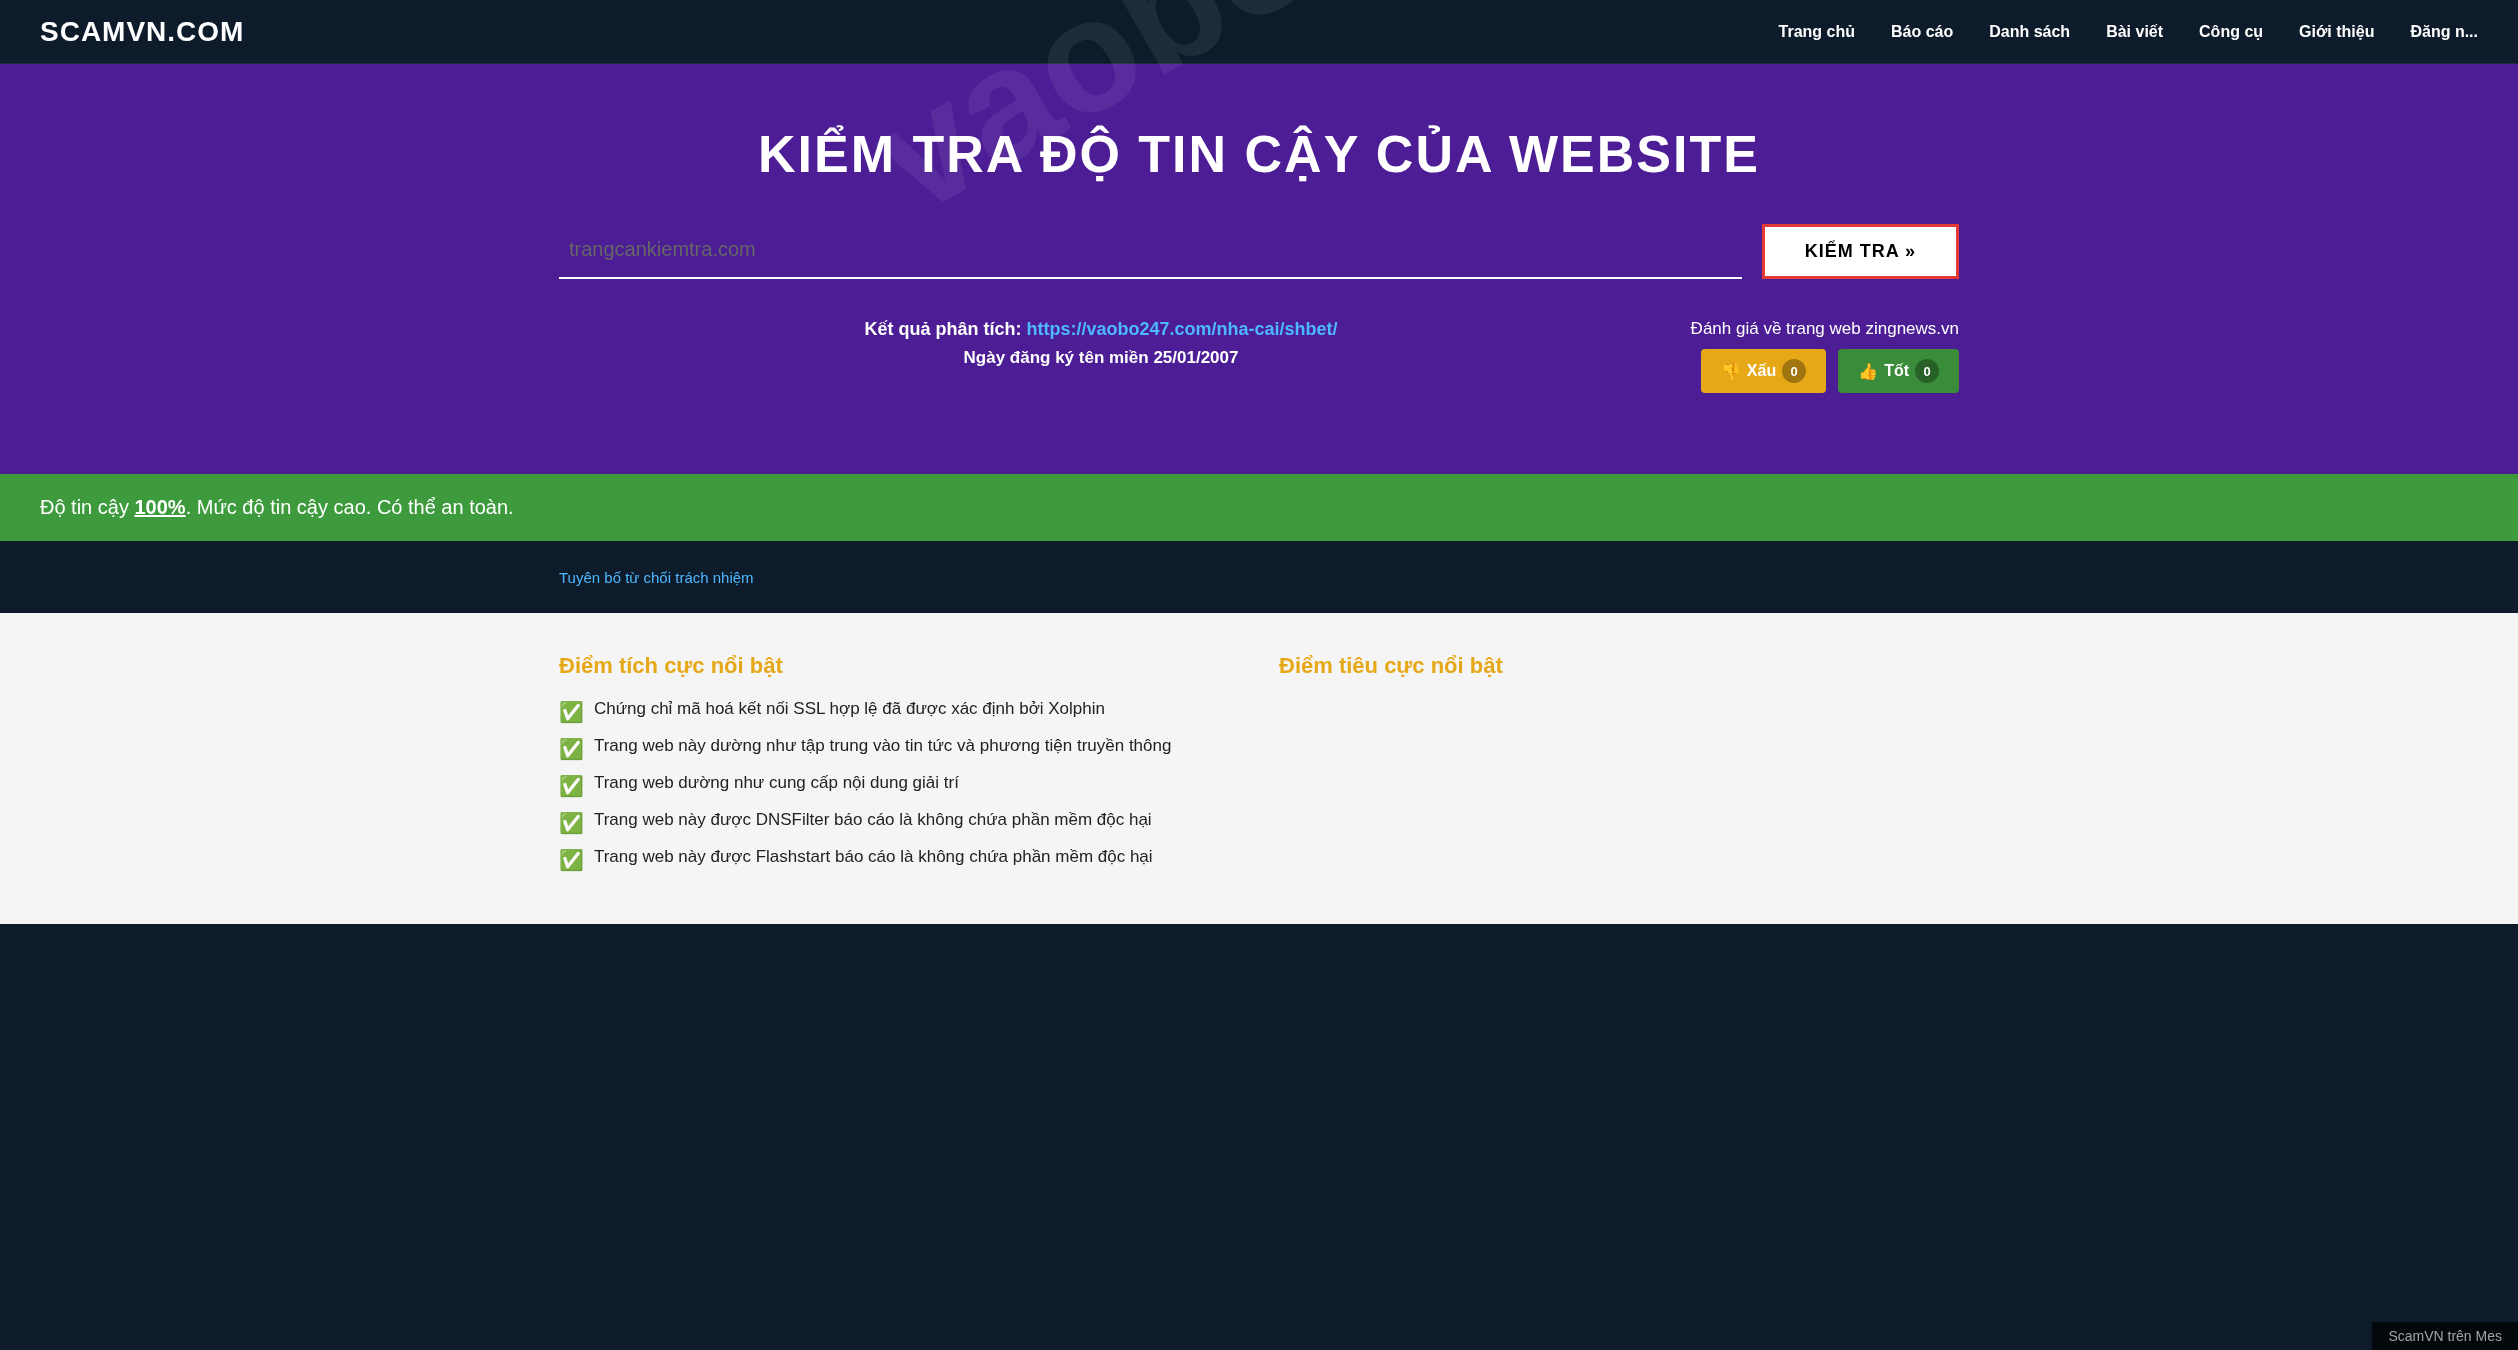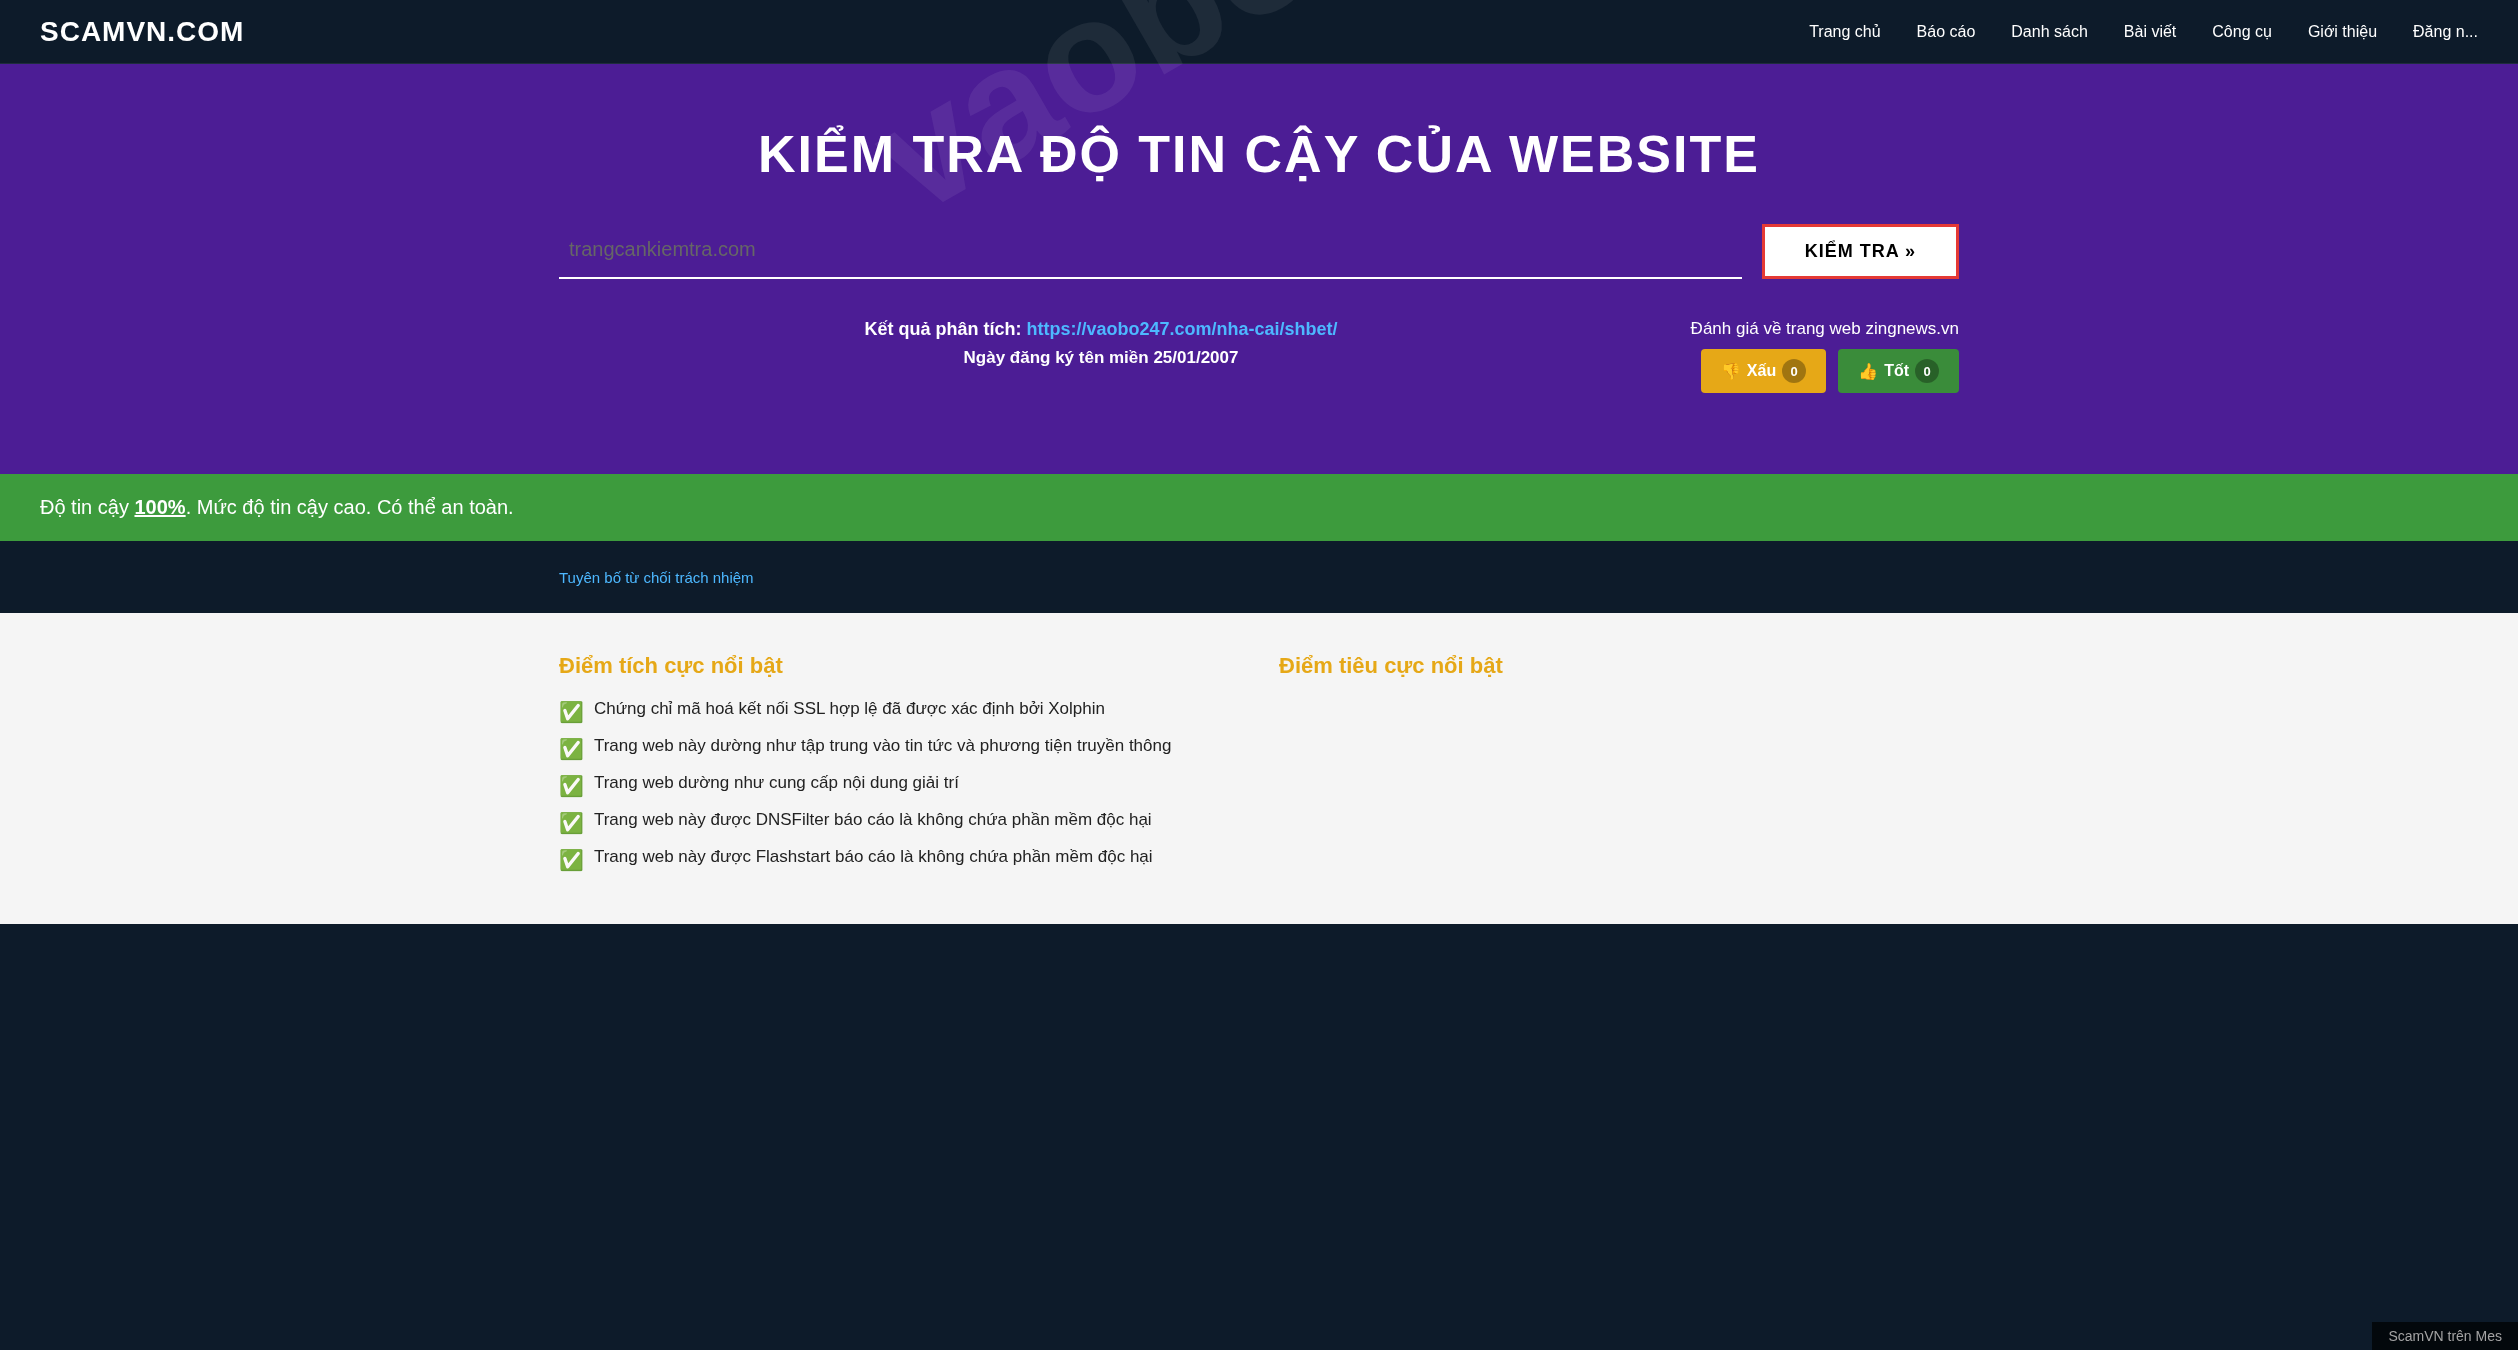--- a/index.html
+++ b/index.html
@@ -29,21 +29,21 @@
     }
     .nav {
       display: flex;
       gap: 36px;
       list-style: none;
     }
     .nav li a {
       color: #fff;
       text-decoration: none;
       font-size: 16px;
-      font-weight: 400;
+      font-weight: 700;
       white-space: nowrap;
     }
 
     
     .hero {
       background-color: #4c1d95;
       text-align: center;
       padding: 60px 40px 45px;
     }
     .hero-title {

